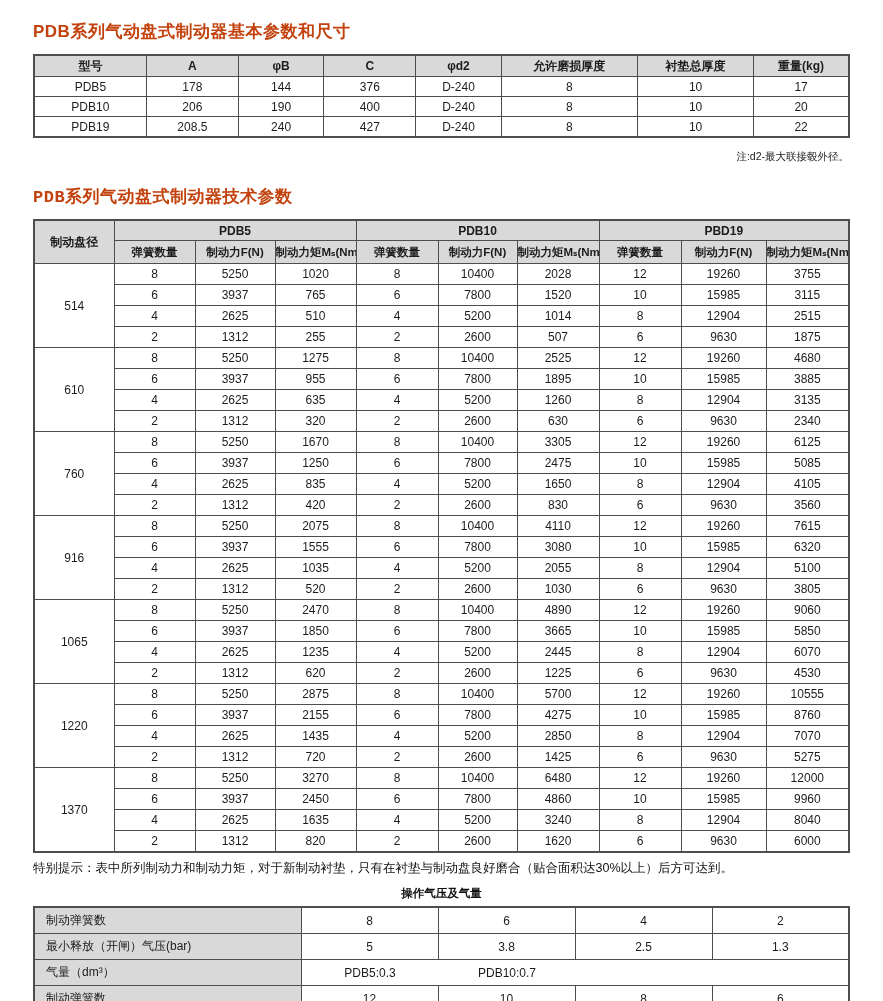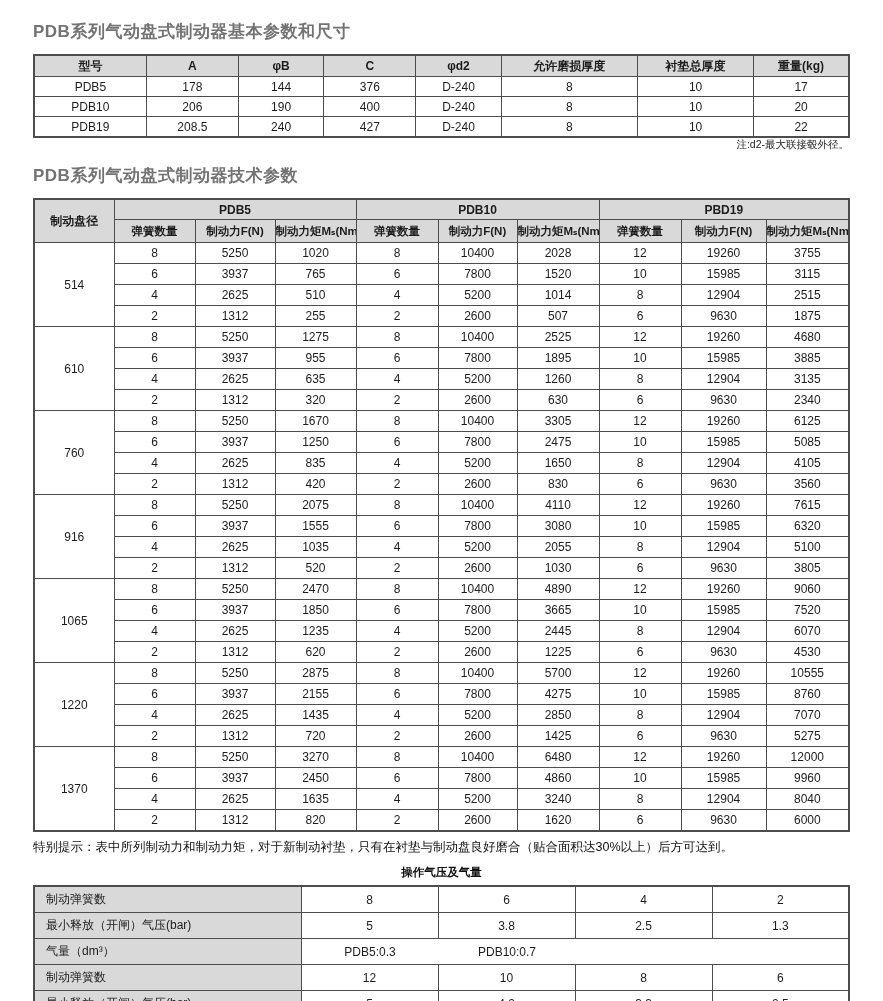--- a/index.html
+++ b/index.html
@@ -4,41 +4,41 @@
 <style>
   html,body { margin:0; padding:0; }
   body {
     width:883px; height:1001px; background:#ffffff; position:relative;
     font-family:"Liberation Sans","DejaVu Sans",sans-serif;
     color:#1c1c1c; -webkit-font-smoothing:antialiased;
   }
   .page { position:absolute; left:33px; top:0; width:817px; }
 
   .sec-title {
-    font-size:17px; font-weight:bold; color:#737373;
+    font-size:17px; font-weight:bold; color:#c2410c;
     margin:20px 0 11px 0; letter-spacing:0.5px;
   }
-  .sec-title.second { margin-top:12px; }
+  .sec-title.second { margin-top:21px;font-family:Liberation Mono, monospace; }
 
   table { border-collapse:collapse; width:100%; table-layout:fixed; }
   td, th {
     border:1px solid #4d4d4d; text-align:center; vertical-align:middle;
     font-size:12px; padding:0; overflow:hidden; white-space:nowrap;
   }
   th { background:#d9d9d9; font-weight:600; }
   table.outer { border:2px solid #4d4d4d; }
   table.outer td, table.outer th { border:1px solid #4d4d4d; }
 
   
   .basic th { height:20px; }
   .basic td { height:19px; }
 
   
   .table-note {
-    text-align:right; font-size:10.5px; color:#222; margin:0 1px 0 0;
+    text-align:right; font-size:10.5px; color:#222; margin:12px 1px 0 0;
   }
 
   
   .tech th.group { height:19px; }
   .tech th.sub { height:22px; font-size:11.5px; font-weight:700; }
   .tech td { height:20px; }
   .tech td.disc { font-size:12px; }
 
   
   .special-note { font-size:12.5px; margin:7px 0 0 0; color:#111; }
@@ -348,21 +348,21 @@
         </tr>
         <tr>
           <td>6</td>
           <td>3937</td>
           <td>1850</td>
           <td>6</td>
           <td>7800</td>
           <td>3665</td>
           <td>10</td>
           <td>15985</td>
-          <td>7520</td>
+          <td>5850</td>
         </tr>
         <tr>
           <td>4</td>
           <td>2625</td>
           <td>1235</td>
           <td>4</td>
           <td>5200</td>
           <td>2445</td>
           <td>8</td>
           <td>12904</td>

